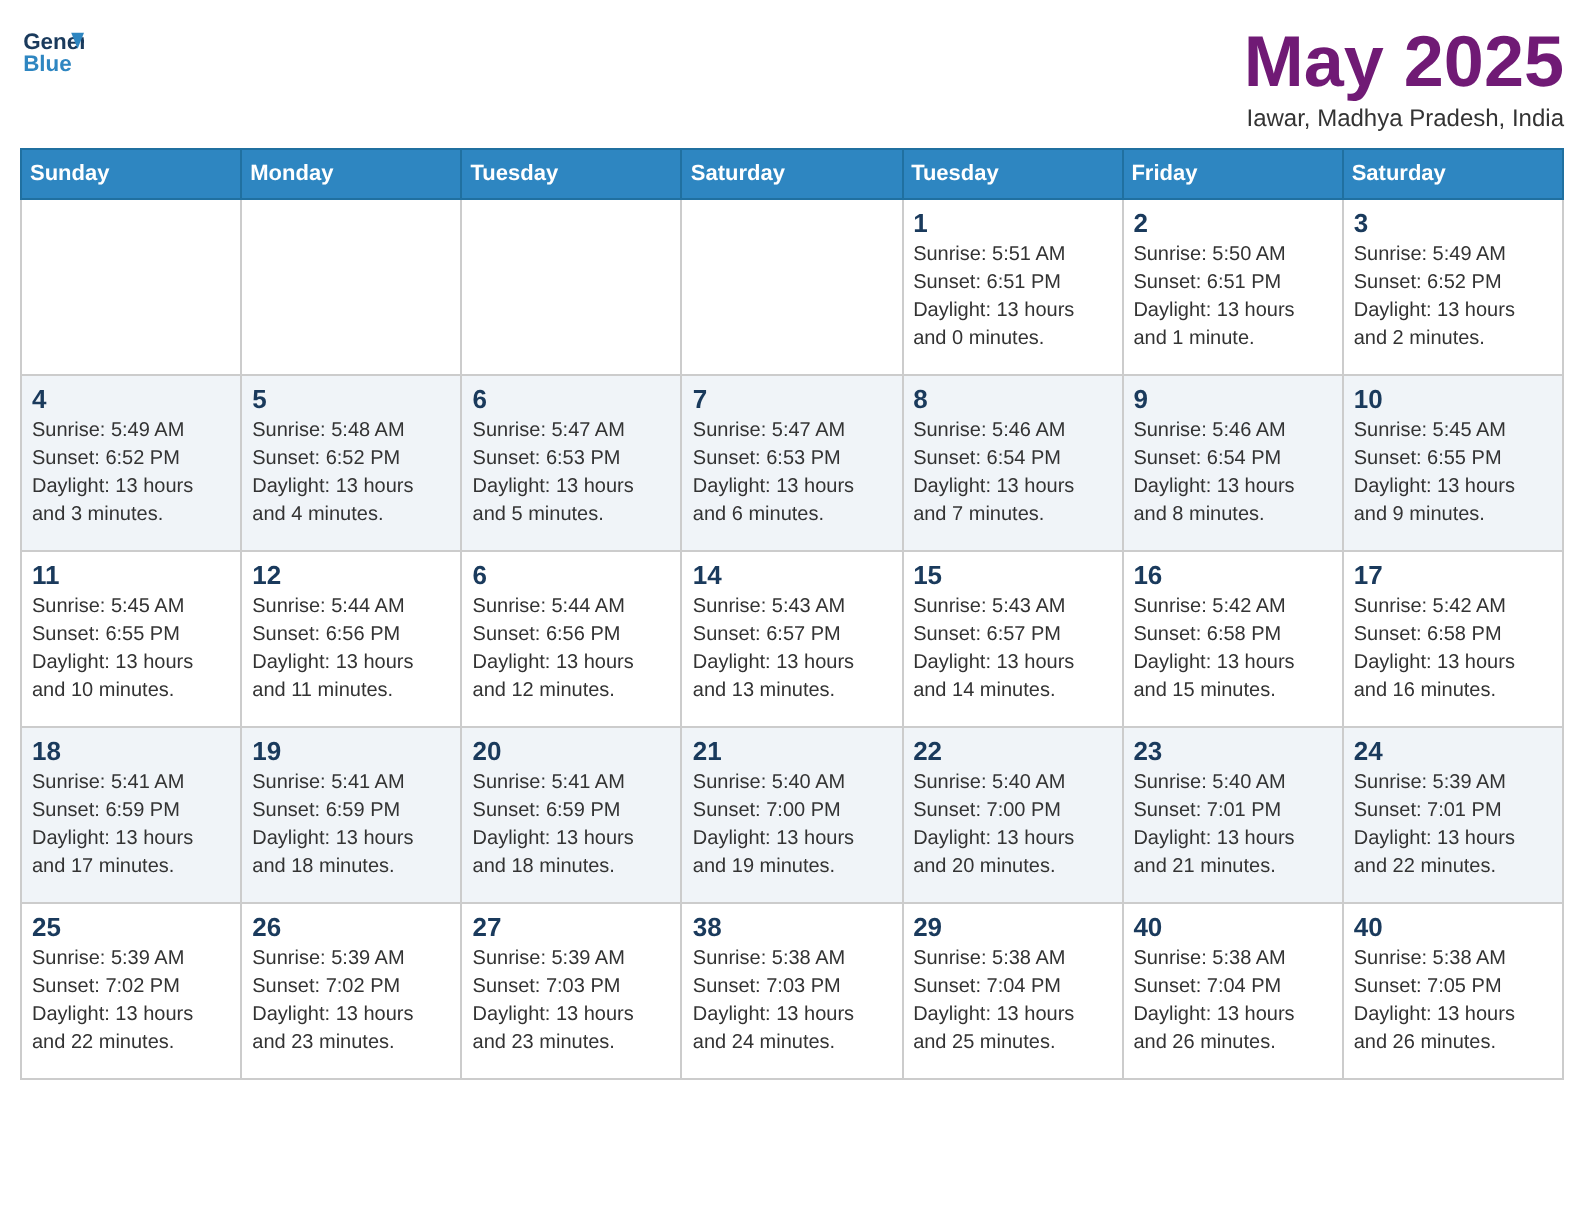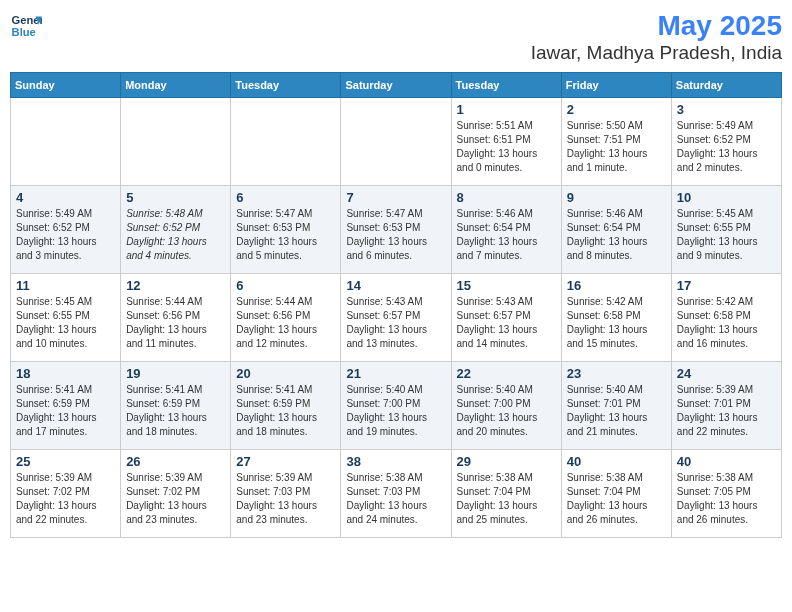--- a/index.html
+++ b/index.html
@@ -22,26 +22,26 @@
       gap: 4px;
     }
     .logo-icon {
       width: 32px;
       height: 32px;
     }
     .title-block {
       text-align: right;
     }
     .calendar-title {
-      font-size: 28px;
+      font-size: 36px;
       font-weight: bold;
-      color: #3b82f6;
+      color: #701a75;
     }
     .calendar-subtitle {
-      font-size: 19px;
+      font-size: 12px;
       color: #333;
     }
     table {
       width: 100%;
       border-collapse: collapse;
       table-layout: fixed;
     }
     thead tr th {
       background-color: #2e86c1;
       color: #fff;
@@ -118,40 +118,40 @@
         <td class="empty-cell"></td>
         <td>
           <span class="day-number">1</span>
           <div class="day-info" style="white-space: pre-line;">Sunrise: 5:51 AM
 Sunset: 6:51 PM
 Daylight: 13 hours and 0 minutes.</div>
         </td>
         <td>
           <span class="day-number">2</span>
           <div class="day-info" style="white-space: pre-line;">Sunrise: 5:50 AM
-Sunset: 7:51 PM
+Sunset: 6:51 PM
 Daylight: 13 hours and 1 minute.</div>
         </td>
         <td>
           <span class="day-number">3</span>
           <div class="day-info" style="white-space: pre-line;">Sunrise: 5:49 AM
 Sunset: 6:52 PM
 Daylight: 13 hours and 2 minutes.</div>
         </td>
       </tr>
       <tr>
         <td>
           <span class="day-number">4</span>
           <div class="day-info" style="white-space: pre-line;">Sunrise: 5:49 AM
 Sunset: 6:52 PM
 Daylight: 13 hours and 3 minutes.</div>
         </td>
         <td>
           <span class="day-number">5</span>
-          <div class="day-info" style="white-space: pre-line; font-style: italic;">Sunrise: 5:48 AM
+          <div class="day-info" style="white-space: pre-line;">Sunrise: 5:48 AM
 Sunset: 6:52 PM
 Daylight: 13 hours and 4 minutes.</div>
         </td>
         <td>
           <span class="day-number">6</span>
           <div class="day-info" style="white-space: pre-line;">Sunrise: 5:47 AM
 Sunset: 6:53 PM
 Daylight: 13 hours and 5 minutes.</div>
         </td>
         <td>

